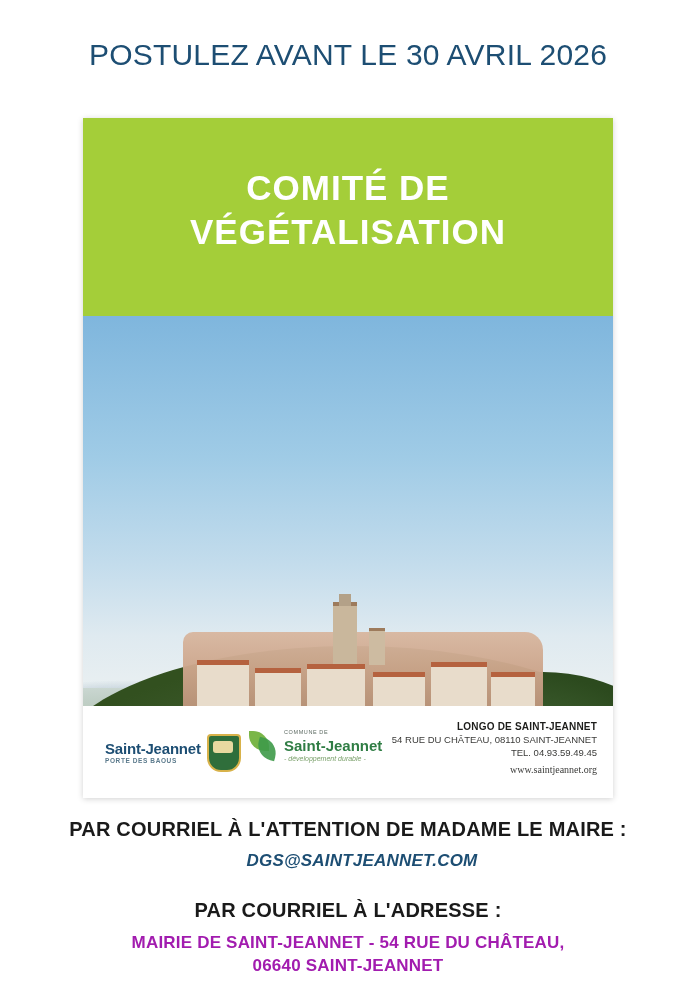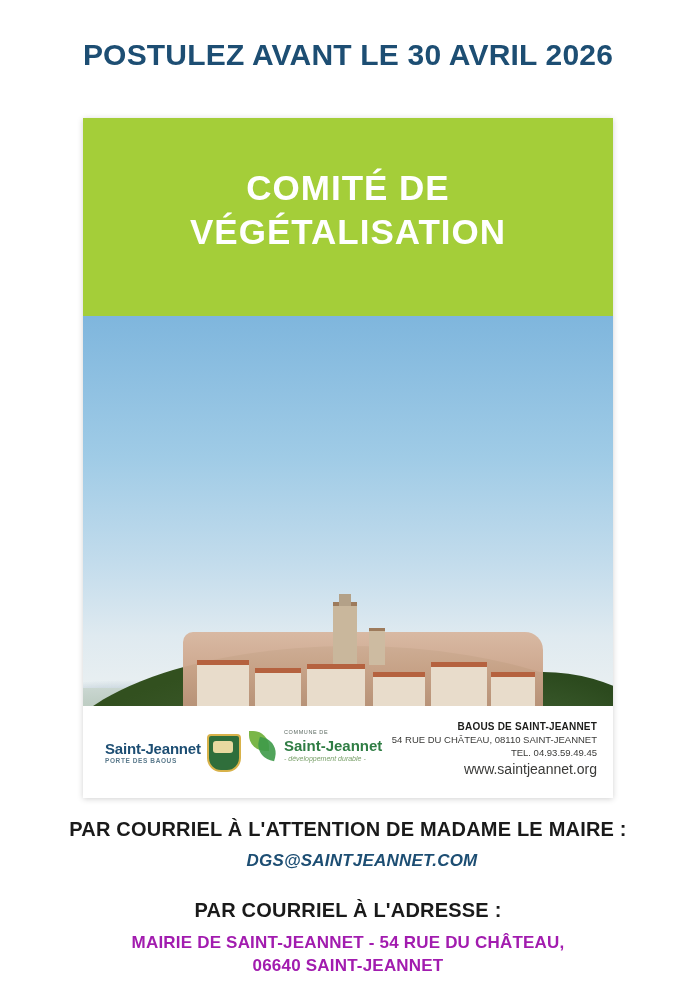--- a/index.html
+++ b/index.html
@@ -23,21 +23,21 @@
   }
 
   
   .headline {
     position: absolute;
     top: 38px;
     left: 0;
     width: 696px;
     text-align: center;
     font-size: 30px;
-    font-weight: bold;
+    font-weight: normal;
     letter-spacing: 0.2px;
     color: #1d4e73;
     font-family: "Liberation Sans", sans-serif;
   }
 
   
   .poster {
     position: absolute;
     left: 83px;
     top: 118px;
@@ -210,23 +210,24 @@
     font-size: 10px;
     font-weight: bold;
     color: #1d1d1b;
     letter-spacing: .2px;
   }
   .contact-line {
     font-size: 9.5px;
     color: #3a3a38;
   }
   .contact-web {
-    font-size: 14px;
+    font-size: 10px;
     color: #3a3a38;
     margin-top: 4px;
+    font-family: Liberation Serif, serif;
   }
 
   
   .logo-left {
     position: absolute;
     left: 22px;
     top: 28px;
     display: flex;
     align-items: center;
     gap: 6px;
@@ -398,21 +399,21 @@
             <span class="b"></span>
         </div>
         <div class="txt">
           <div class="r1">COMMUNE DE</div>
           <div class="r2">Saint-Jeannet</div>
           <div class="r3">- développement durable -</div>
         </div>
       </div>
 
       <div class="contact-block">
-        <div class="contact-title">BAOUS DE SAINT-JEANNET</div>
+        <div class="contact-title">LONGO DE SAINT-JEANNET</div>
         <div class="contact-line">54 RUE DU CHÂTEAU, 08110 SAINT-JEANNET</div>
         <div class="contact-line">TEL. 04.93.59.49.45</div>
         <div class="contact-web">www.saintjeannet.org</div>
       </div>
 
     </div>
   </div>
 
   <div class="bottom">
     <div class="b-line1">PAR COURRIEL À L'ATTENTION DE MADAME LE MAIRE :</div>

